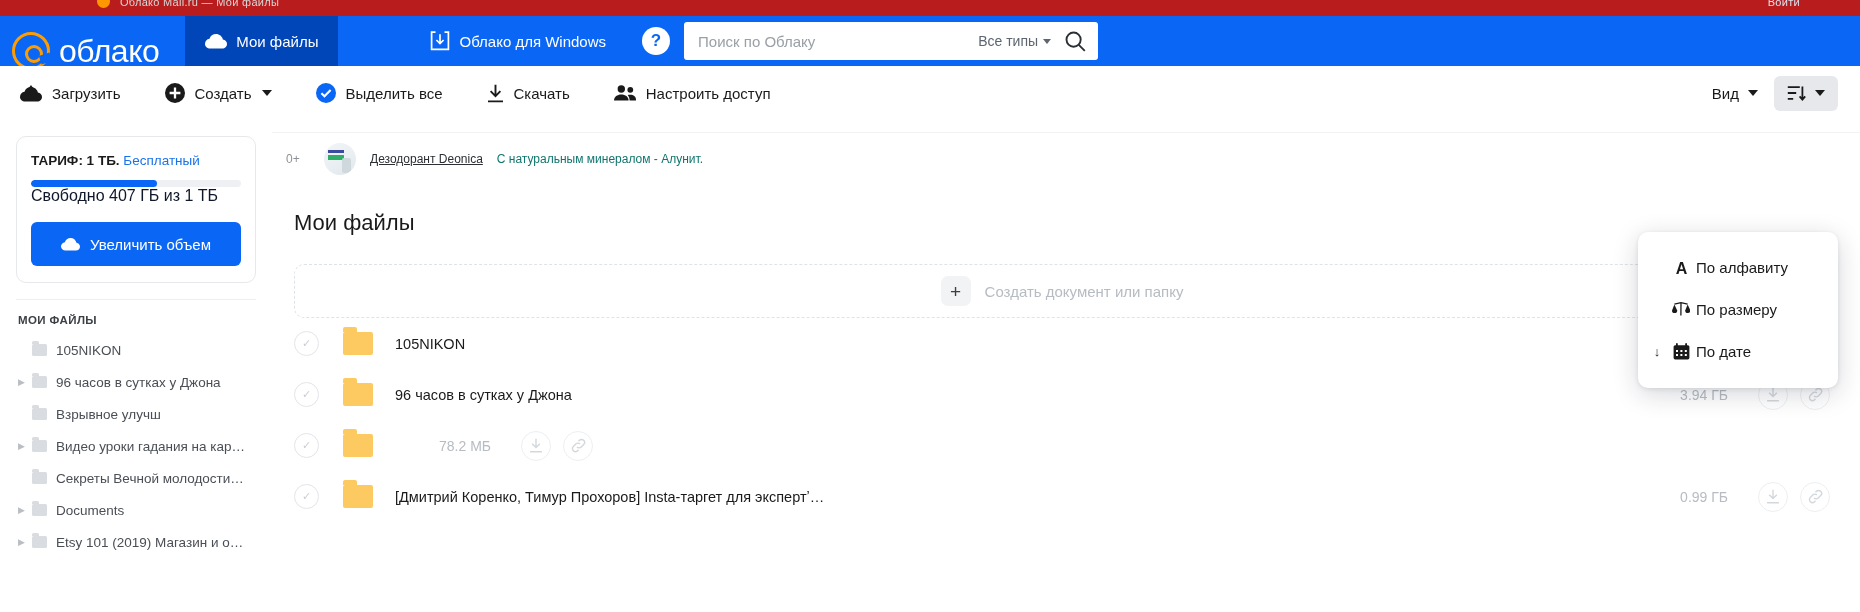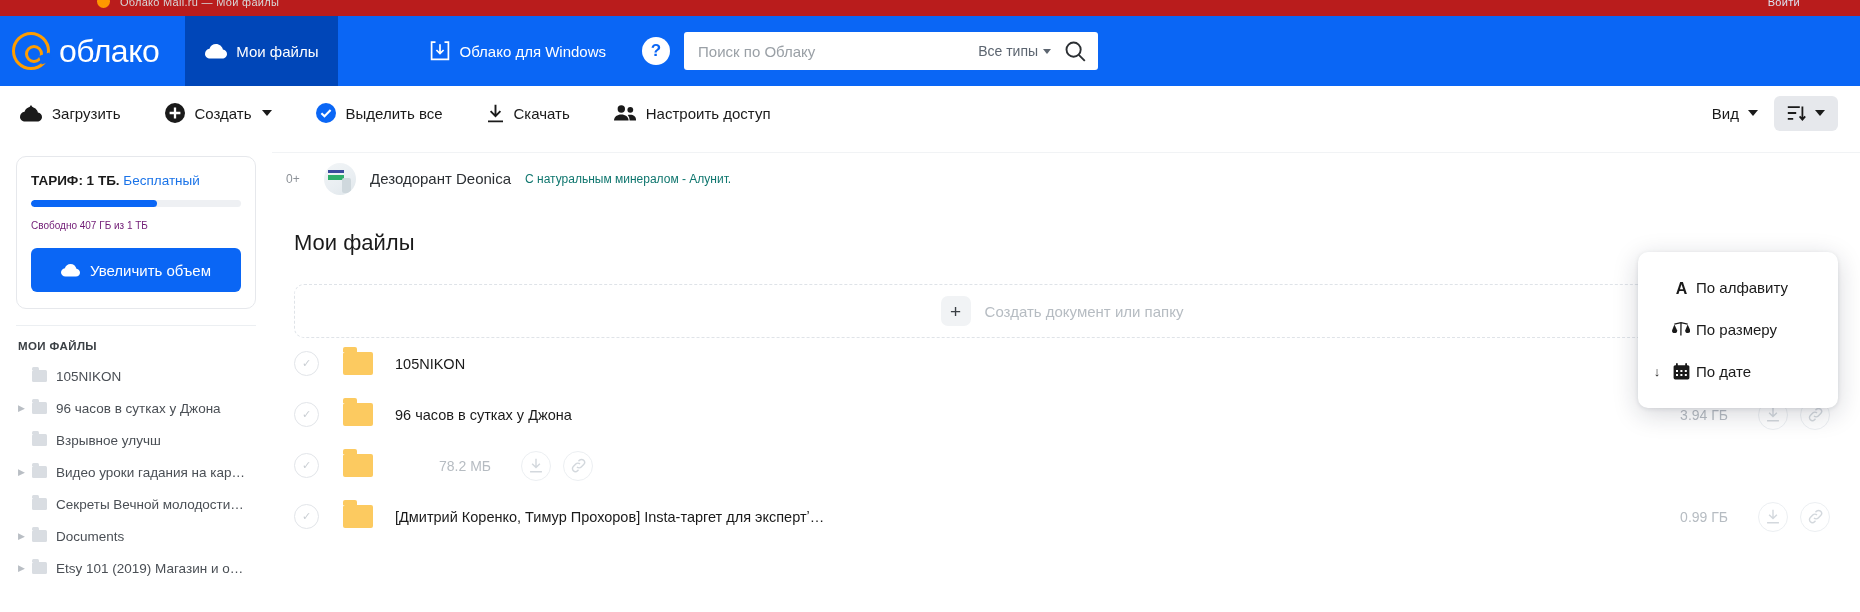--- a/index.html
+++ b/index.html
@@ -20,21 +20,21 @@
     position: absolute; left: 120px; top: -4px;
     font-size: 11px; color: #d8d8d8; letter-spacing: .3px;
   }
   .browser-strip .ghost-right {
     position: absolute; right: 60px; top: -4px;
     font-size: 11px; color: #dde3f0; letter-spacing: .3px;
   }
 
   
   .header {
-    height: 70px; background: #0a66f5; display: flex; align-items: stretch;
+    height: 50px; background: #0a66f5; display: flex; align-items: stretch;
     position: relative;
   }
   .logo-wrap {
     display: flex; align-items: center; gap: 9px;
     padding: 0 26px 0 12px; height: 70px;
   }
   .logo-at {
     width: 38px; height: 38px; border-radius: 50%;
     border: 3.2px solid #ff9d00; position: relative; flex: none;
   }
@@ -126,21 +126,21 @@
     margin: 8px 16px 0 16px; border: 1px solid #e6e8ec; border-radius: 10px;
     padding: 16px 14px 16px 14px;
   }
   .tariff-title { font-size: 13.5px; color: #1a1a1a; margin-bottom: 12px; }
   .tariff-title b { font-weight: bold; }
   .tariff-title .free { color: #1a73e8; }
   .progress-track {
     height: 7px; border-radius: 4px; background: #eef0f3; overflow: hidden;
   }
   .progress-fill { height: 100%; background: #0a66f5; border-radius: 4px; }
-  .tariff-sub { font-size: 10px; color: #701a75; margin-top: 13px; }
+  .tariff-sub { font-size: 16px; color: #0f172a; }
   .upgrade-btn {
     margin-top: 17px; height: 44px; background: #0a66f5; border-radius: 6px;
     color: #fff; font-size: 15px; display: flex; align-items: center;
     justify-content: center; gap: 10px; cursor: pointer;
   }
   .tree-sep { height: 1px; background: #eceff2; margin: 16px 16px 0 16px; }
   .tree-title {
     font-size: 11.5px; font-weight: bold; color: #3b4045; letter-spacing: .4px;
     padding: 14px 0 8px 18px;
   }
@@ -182,21 +182,21 @@
     background: #3b4a9e;
   }
   .ad-thumb .bar2 {
     position: absolute; left: 4px; top: 12px; width: 16px; height: 5px;
     background: #2fae6a;
   }
   .ad-thumb .bottle {
     position: absolute; right: 5px; bottom: 2px; width: 9px; height: 15px;
     background: #cfd8dd; border-radius: 2px;
   }
-  .ad-title { font-size: 15px; color: #2b2f33; }
+  .ad-title { font-size: 12px; color: #2b2f33; text-decoration: underline; }
   .ad-desc { font-size: 12px; color: #0f766e; }
 
   .page-title {
     font-size: 22px; color: #1a1a1a; padding: 26px 0 0 22px;
   }
 
   .create-zone {
     margin: 28px 30px 0 22px; height: 54px; border: 1.6px dashed #dfe3e8;
     border-radius: 10px; display: flex; align-items: center;
     justify-content: center; gap: 14px; cursor: pointer;

